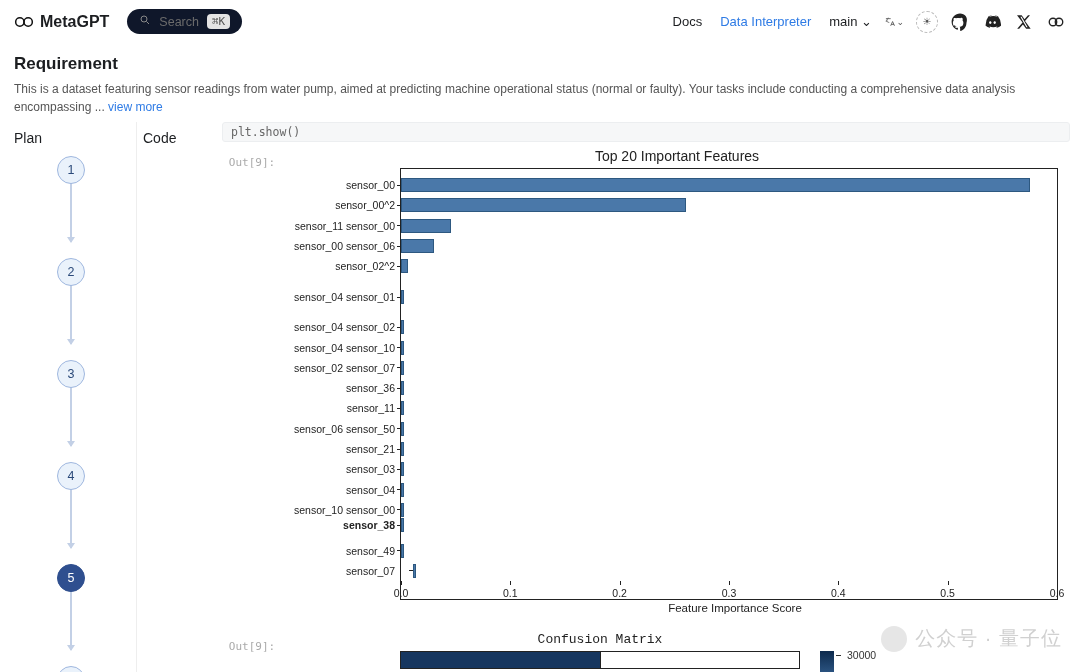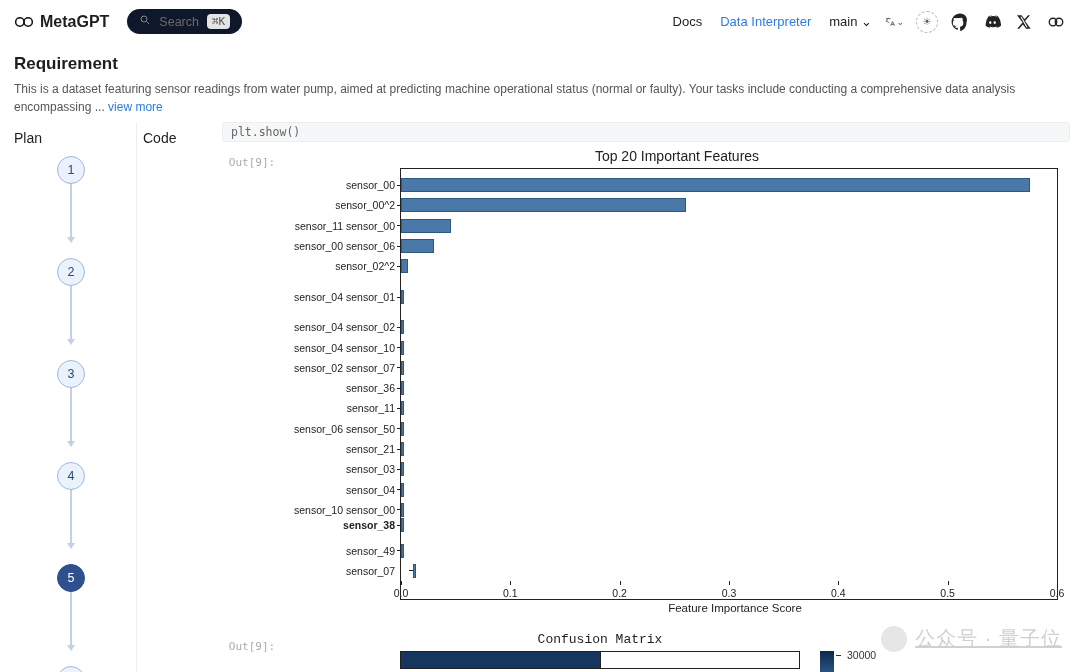--- a/index.html
+++ b/index.html
@@ -63,21 +63,21 @@
   
   .cm-title { text-align:center; font-size:13px; color:#222; margin-bottom:4px; }
   .cm-wrap { display:flex; align-items:flex-start; gap:20px; }
   .cm-grid { width:400px; height:18px; background:#fff; border:1px solid #222; border-top:1px solid #222; display:flex; }
   .cm-cell-a { flex:1; background:#16365f; }
   .cm-cell-b { flex:1; background:#fff; border-left:1px solid #222; }
   .cbar { width:14px; height:36px; background:linear-gradient(#0d2a4d,#3f6fa3); }
   .cbar-lab { font-size:10.5px; color:#333; margin-left:4px; }
 
   
-  .wm { position:absolute; right:18px; bottom:20px; font-size:20px; color:#d0d0d0; letter-spacing:1px; display:flex; align-items:center; gap:8px; pointer-events:none;text-decoration:underline;}
+  .wm { position:absolute; right:18px; bottom:20px; font-size:20px; color:#d0d0d0; letter-spacing:1px; display:flex; align-items:center; gap:8px; pointer-events:none;}
   .wm-icon { width:26px; height:26px; border-radius:50%; background:#e6e6e6; display:inline-block; }
 </style>
 </head>
 <body>
 
 <div class="hdr">
   <span class="logo-icon">
     <svg viewBox="0 0 24 24" width="20" height="20">
         <g fill="none" stroke="#111" stroke-width="1.8">
           <circle cx="7" cy="12" r="5"></circle>

